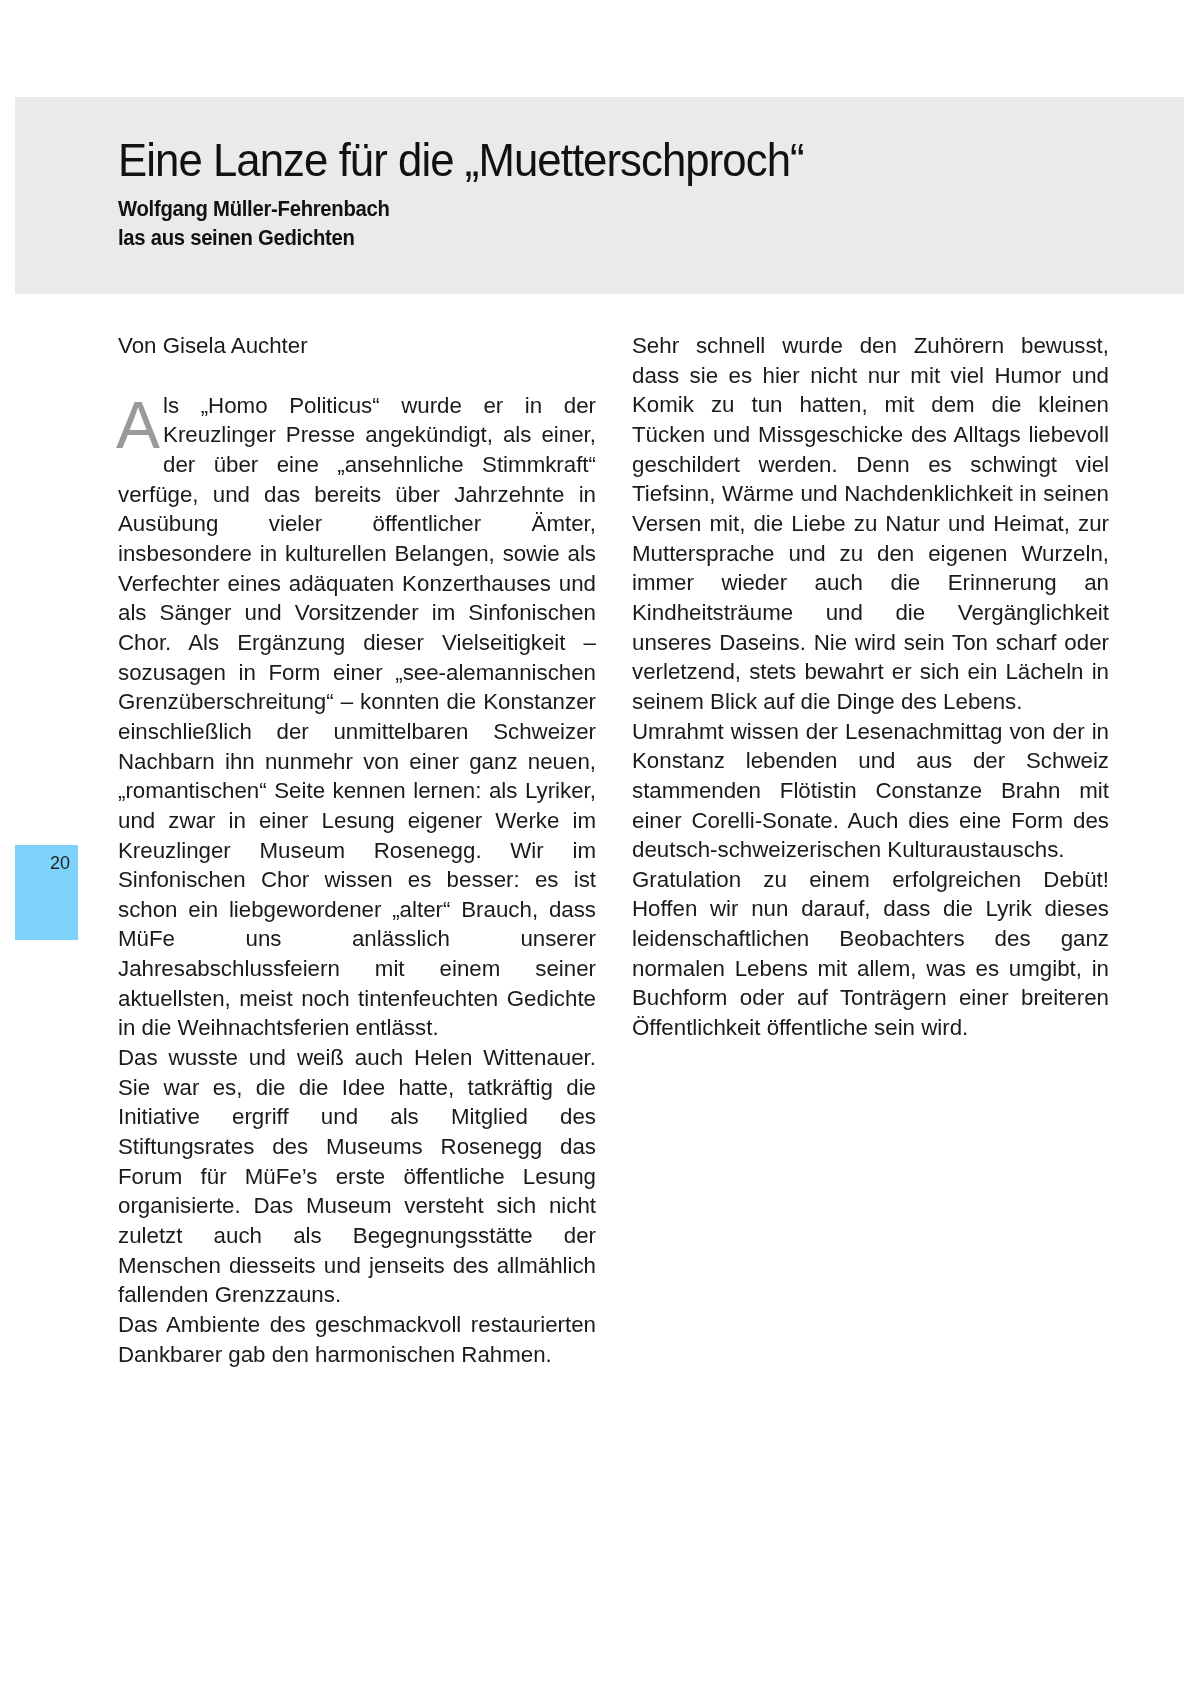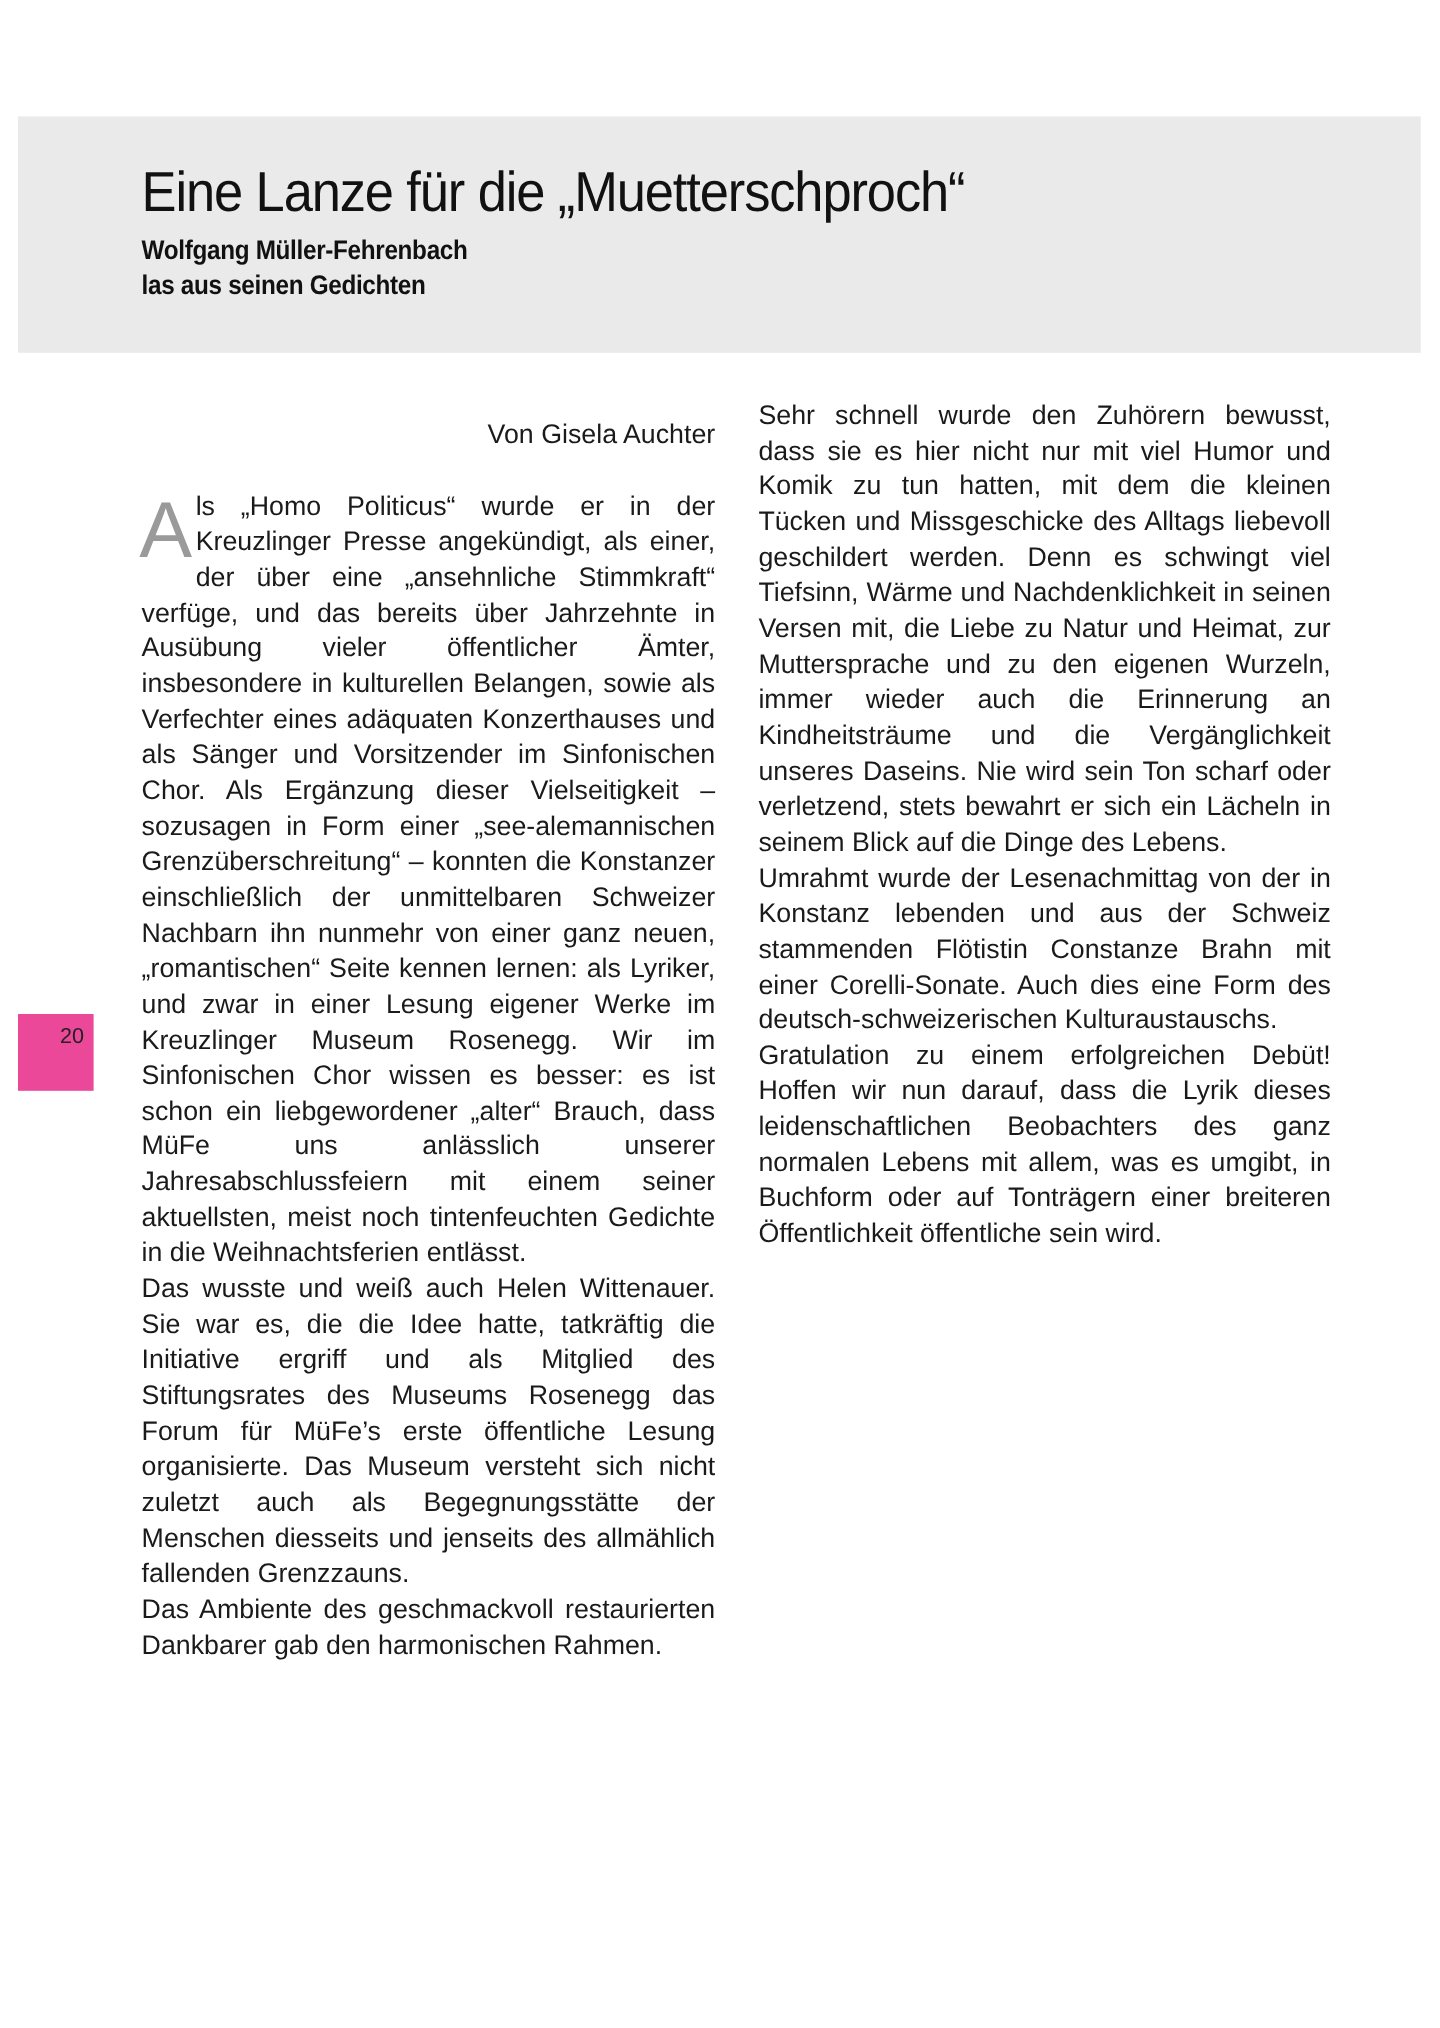--- a/index.html
+++ b/index.html
@@ -20,34 +20,34 @@
       white-space: nowrap;
     }
     .subtitle {
       position: absolute; left: 118px; top: 194px;
       font-size: 22.5px; font-weight: bold; line-height: 29px; color: #111;
       transform: scaleX(0.9); transform-origin: left top;
       letter-spacing: -0.3px;
     }
     .subtitle span { display: block; white-space: nowrap; }
     .page-box {
-      position: absolute; left: 15px; top: 845px; width: 63px; height: 64px;
-      background: #ec4899;
+      position: absolute; left: 15px; top: 845px; width: 63px; height: 95px;
+      background: #7dd3fc;
     }
     .page-num {
       position: absolute; right: 8px; top: 8px; font-size: 18px; color: #222;
     }
     .col {
       position: absolute; top: 331px; width: 478px;
       font-size: 22.3px; line-height: 29.65px; text-align: justify;
       hyphens: manual; color: #1a1a1a;
     }
     .col-left { left: 118px; }
     .col-right { left: 632px; width: 477px; }
-    .byline { margin: 16px 0 30px 0; text-align: right; }
+    .byline { margin: 0 0 30px 0; text-align: left; }
     .para { margin: 0; }
     .dropcap {
       float: left; font-size: 66px; line-height: 52px; color: #9a9a9a;
       margin: 8px 3px 0 -2px; font-weight: normal;
     }
   </style>
 </head>
 <body>
 
 <div class="header-box"></div>
@@ -63,15 +63,15 @@
 
 <div class="col col-left">
   <p class="byline">Von Gisela Auchter</p>
   <p class="para"><span class="dropcap">A</span><span>ls „Homo Politicus“ wurde er in der Kreuzlinger Presse angekündigt, als einer, der über eine „ansehnliche Stimm­kraft“ verfüge, und das bereits über Jahr­zehnte in Ausübung vieler öffentlicher Äm­ter, insbesondere in kulturellen Belangen, sowie als Verfechter eines adäquaten Kon­zerthauses und als Sänger und Vorsitzen­der im Sinfonischen Chor. Als Ergänzung dieser Vielseitigkeit – sozusagen in Form einer „see-alemannischen Grenzüber­schreitung“ – konnten die Konstanzer ein­schließlich der unmittelbaren Schweizer Nachbarn ihn nunmehr von einer ganz neuen, „romantischen“ Seite kennen ler­nen: als Lyriker, und zwar in einer Lesung eigener Werke im Kreuzlinger Museum Ro­senegg. Wir im Sinfonischen Chor wissen es besser: es ist schon ein liebgewordener „alter“ Brauch, dass MüFe uns anlässlich unserer Jahresabschlussfeiern mit einem seiner aktuellsten, meist noch tintenfeuch­ten Gedichte in die Weihnachtsferien ent­lässt.</span></p>
   <p class="para">Das wusste und weiß auch Helen Wittenau­er. Sie war es, die die Idee hatte, tatkräftig die Initiative ergriff und als Mitglied des Stiftungsrates des Museums Rosenegg das Forum für MüFe’s erste öffentliche Le­sung organisierte. Das Museum versteht sich nicht zuletzt auch als Begegnungs­stätte der Menschen diesseits und jenseits des allmählich fallenden Grenzzauns.</p>
   <p class="para">Das Ambiente des geschmackvoll restau­rierten Dankbarer gab den harmonischen Rahmen.</p>
 </div>
 
 <div class="col col-right">
   <p class="para">Sehr schnell wurde den Zuhörern bewusst, dass sie es hier nicht nur mit viel Humor und Komik zu tun hatten, mit dem die klei­nen Tücken und Missgeschicke des All­tags liebevoll geschildert werden. Denn es schwingt viel Tiefsinn, Wärme und Nach­denklichkeit in seinen Versen mit, die Liebe zu Natur und Heimat, zur Muttersprache und zu den eigenen Wurzeln, immer wie­der auch die Erinnerung an Kindheitsträu­me und die Vergänglichkeit unseres Da­seins. Nie wird sein Ton scharf oder verlet­zend, stets bewahrt er sich ein Lächeln in seinem Blick auf die Dinge des Lebens.</p>
-  <p class="para">Umrahmt wurde der Lesenachmittag von der in Konstanz lebenden und aus der Schweiz stammenden Flötistin Constanze Brahn mit einer Corelli-Sonate. Auch dies eine Form des deutsch-schweizerischen Kulturaustauschs.</p>
+  <p class="para">Umrahmt wissen der Lesenachmittag von der in Konstanz lebenden und aus der Schweiz stammenden Flötistin Constanze Brahn mit einer Corelli-Sonate. Auch dies eine Form des deutsch-schweizerischen Kulturaustauschs.</p>
   <p class="para">Gratulation zu einem erfolgreichen Debüt! Hoffen wir nun darauf, dass die Lyrik die­ses leidenschaftlichen Beobachters des ganz normalen Lebens mit allem, was es umgibt, in Buchform oder auf Tonträgern einer breiteren Öffentlichkeit öffentliche sein wird.</p>
 </div>
 
 </body></html>

